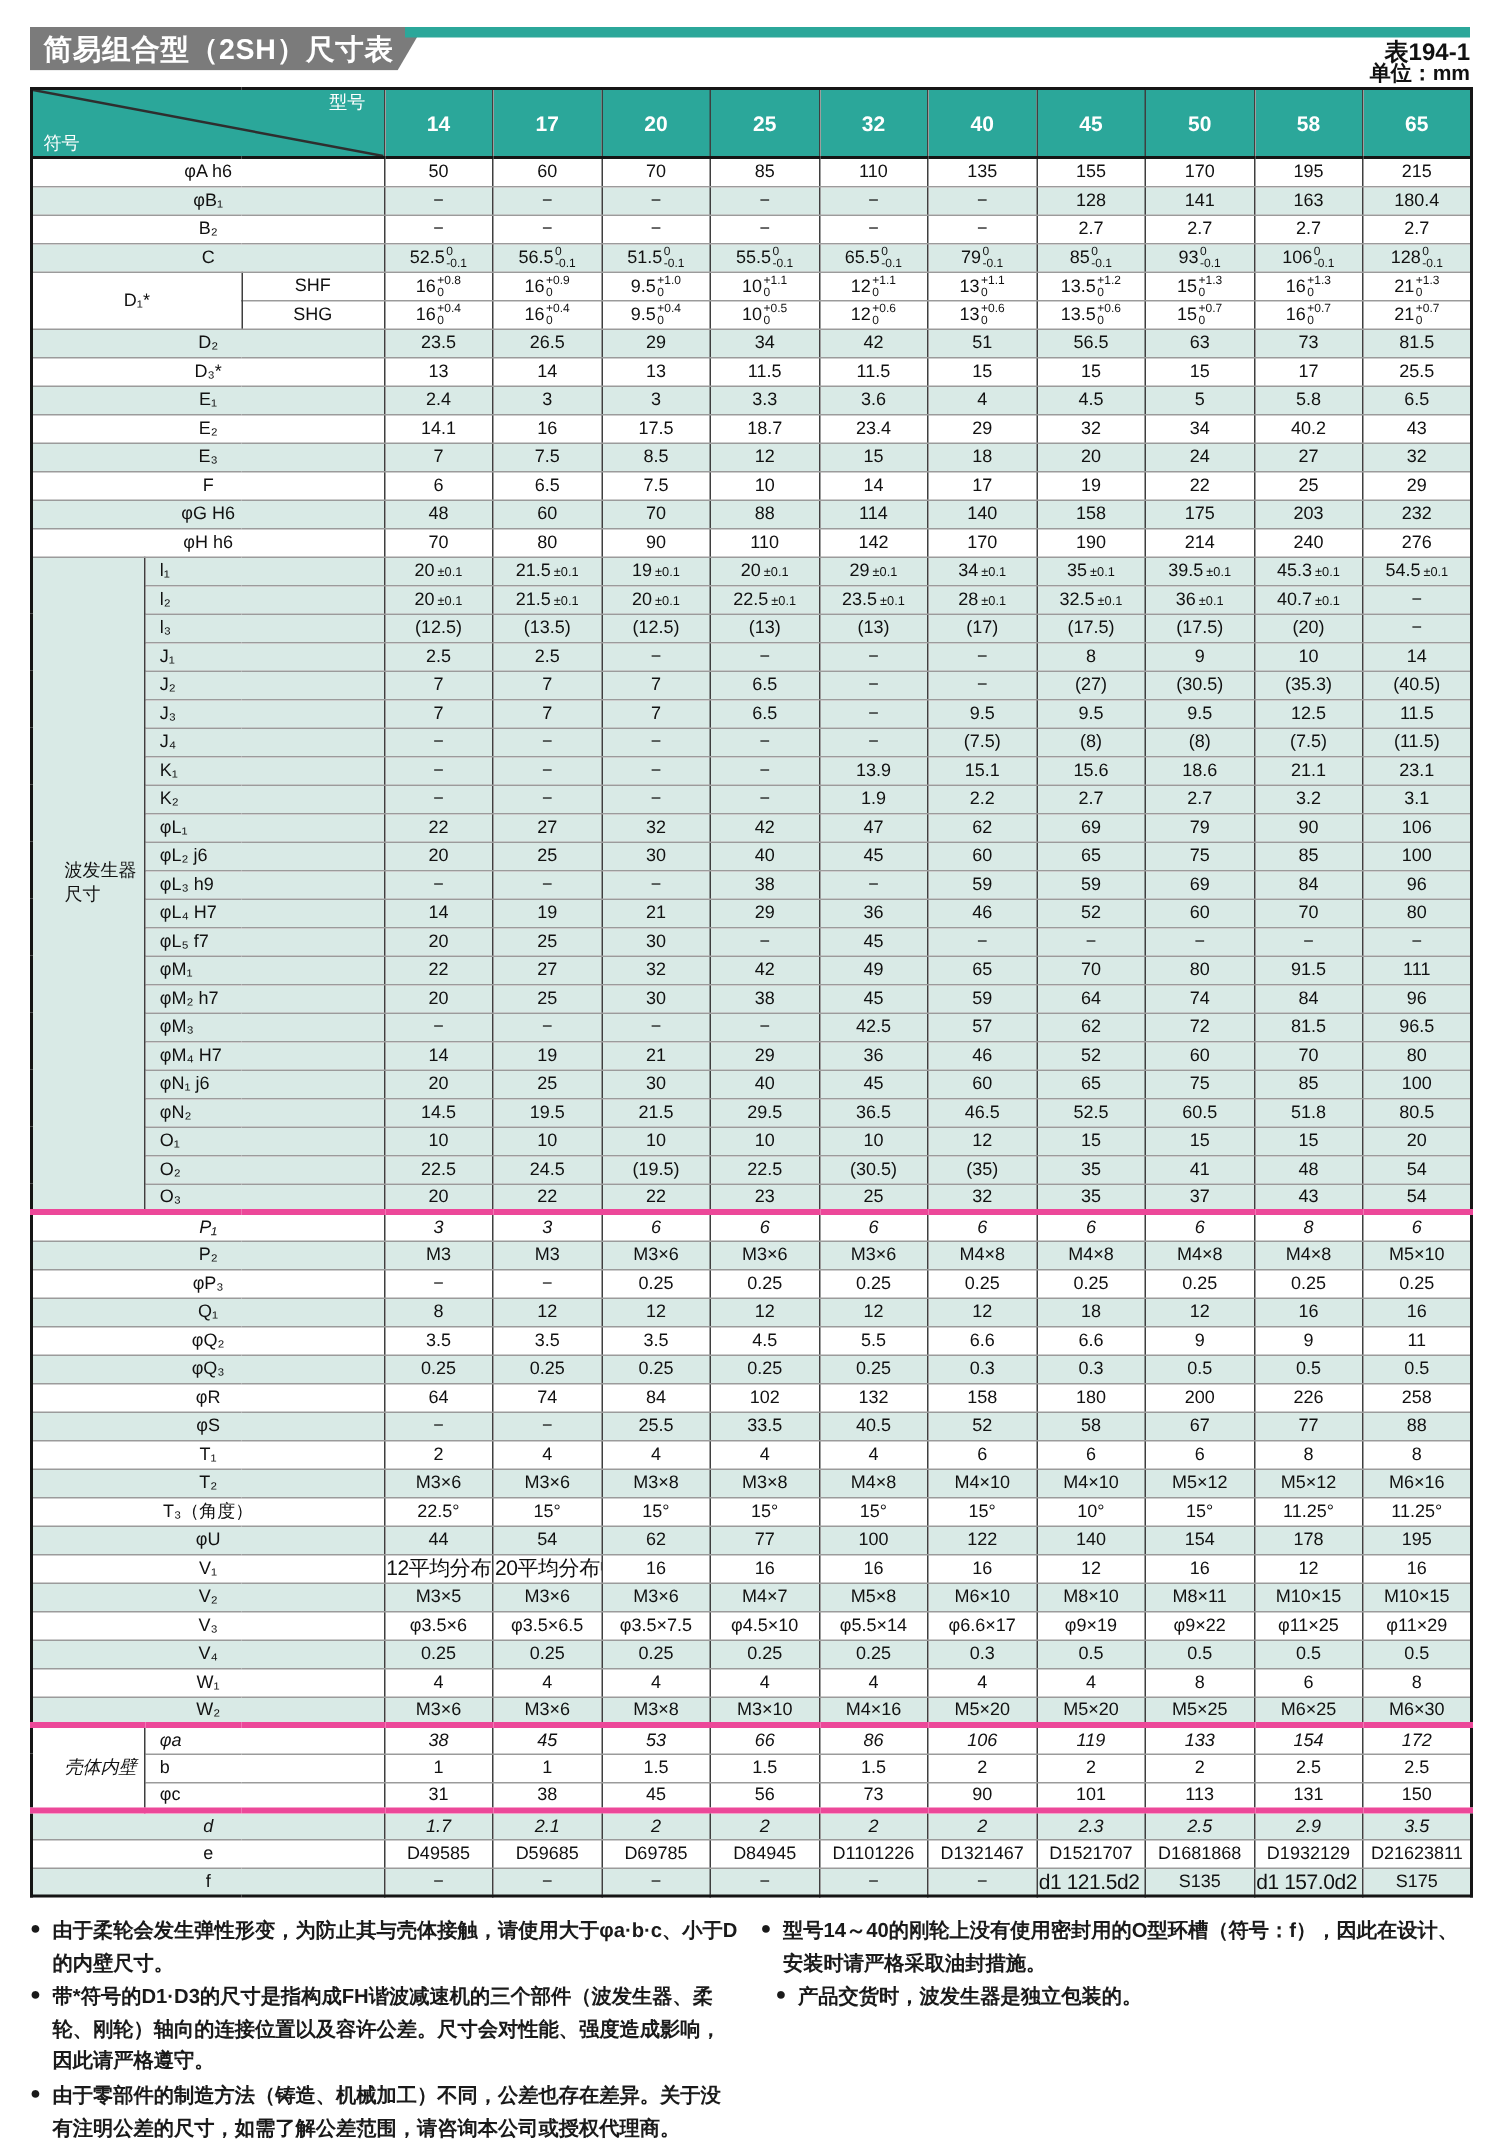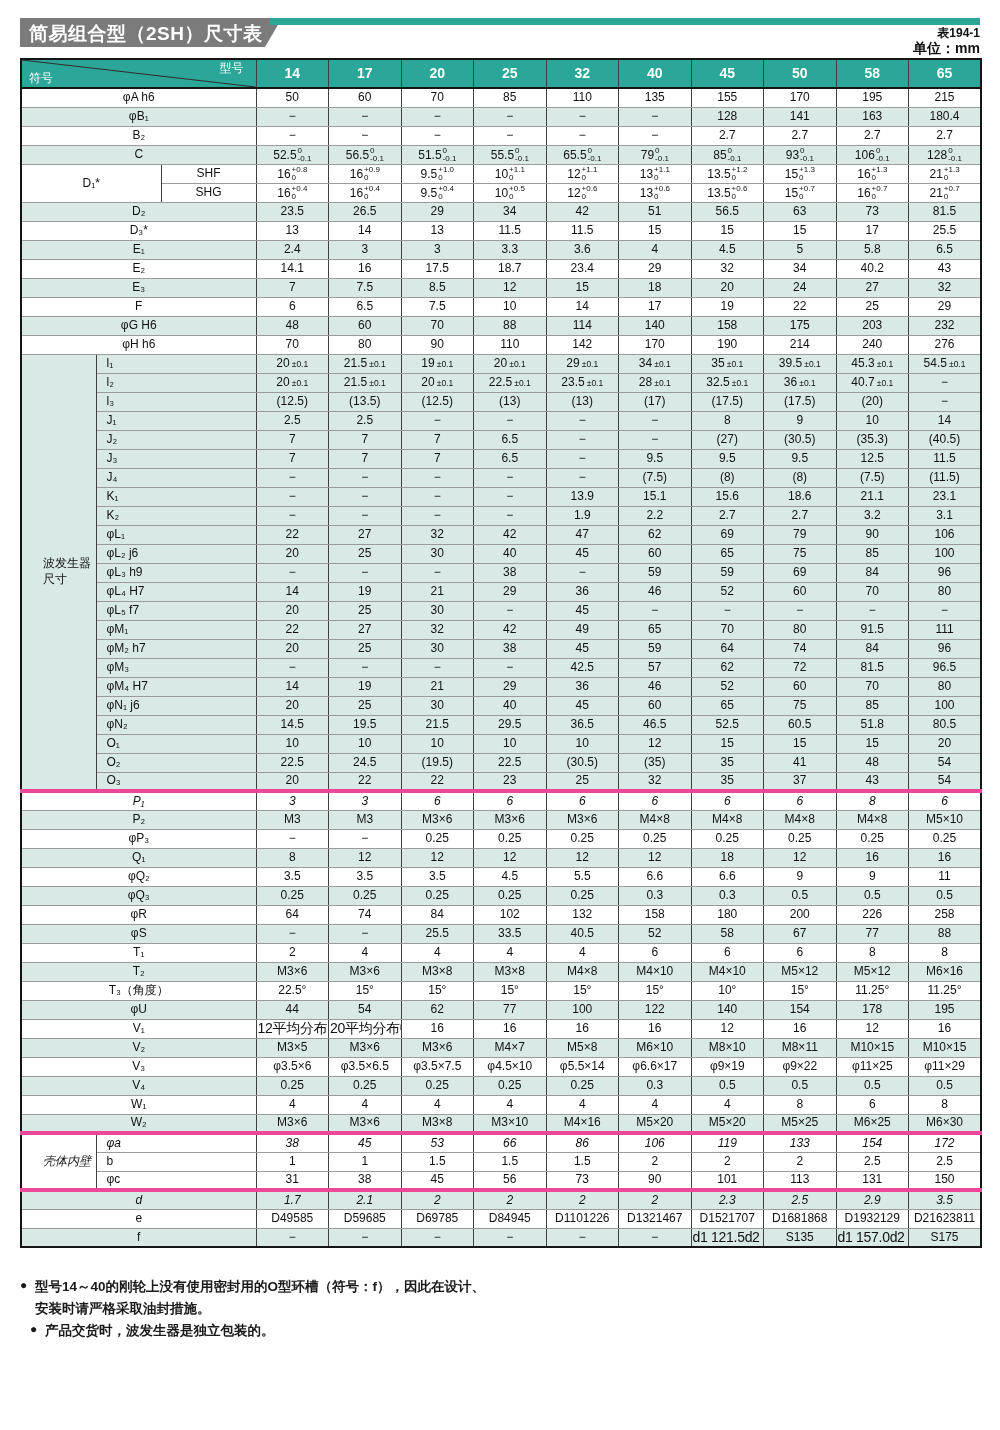--- a/index.html
+++ b/index.html
@@ -13,34 +13,34 @@
     width:1000px;height:1430px;position:relative;background:#fff;
     font-family:"Liberation Sans","DejaVu Sans",sans-serif;color:#111;
   }
   .banner{
     position:absolute;left:20px;top:18px;width:262px;height:29px;
     background:var(--banner-gray);color:#fff;font-size:19px;font-weight:bold;
     line-height:31px;padding-left:9px;letter-spacing:.5px;
     clip-path:polygon(0 0,100% 0,calc(100% - 17px) 100%,0 100%);
   }
   .topbar{position:absolute;left:270px;top:18px;width:710px;height:7px;background:var(--teal);}
-  .ref{position:absolute;top:25px;right:20px;font-size:12px;font-weight:bold;}
+  .ref{position:absolute;top:25px;right:20px;font-size:16px;font-weight:bold;}
   .unit{position:absolute;top:40px;right:20px;font-size:14px;font-weight:bold;}
   table{
     position:absolute;left:20px;top:58px;width:960px;
     border-collapse:collapse;table-layout:fixed;border:2px solid #151515;
   }
   th,td{
     padding:0 1px;height:19px;font-weight:normal;font-size:12px;line-height:1.05;
     border-left:1px solid #3f3f3f;border-right:1px solid #3f3f3f;
     border-top:1px solid #9b9b9b;border-bottom:1px solid #9b9b9b;
     text-align:center;overflow:hidden;white-space:nowrap;
   }
   thead th{
-    background:var(--teal);color:#fff;border-bottom:2px solid #151515;height:29px;
+    background:var(--teal);color:#fff;border-bottom:2px solid #151515;height:46px;
   }
   th.diag{position:relative;}
   .dline{position:absolute;left:0;top:0;width:100%;height:100%;}
   .hm{position:absolute;top:2px;right:12px;font-size:12px;}
   .hs{position:absolute;bottom:2px;left:7px;font-size:12px;}
   th.mod{font-size:14px;font-weight:bold;}
   tr.rw th,tr.rw td{background:#fff;}
   tr.rt th,tr.rt td{background:var(--row-teal);}
   tr.tt th,tr.tt td{border-top:4px solid #ec4899;font-style:italic;}
   th.full{text-align:center;}
@@ -900,16 +900,21 @@
         <td><span class="sm">d1 121.5d2 2.0</span></td>
         <td>S135</td>
         <td><span class="sm">d1 157.0d2 2.0</span></td>
         <td>S175</td>
       </tr>
     </tbody>
 </table>
 
 <div class="notes">
   <div class="ncol">
+      <div class="note">由于柔轮会发生弹性形变，为防止其与壳体接触，请使用大于φa·b·c、小于D的内壁尺寸。</div>
+      <div class="note">带*符号的D1·D3的尺寸是指构成FH谐波减速机的三个部件（波发生器、柔轮、刚轮）轴向的连接位置以及容许公差。尺寸会对性能、强度造成影响，因此请严格遵守。</div>
+      <div class="note">由于零部件的制造方法（铸造、机械加工）不同，公差也存在差异。关于没有注明公差的尺寸，如需了解公差范围，请咨询本公司或授权代理商。</div>
+    </div>
+  <div class="ncol">
       <div class="note">型号14～40的刚轮上没有使用密封用的O型环槽（符号：f），因此在设计、安装时请严格采取油封措施。</div>
       <div class="note ind">产品交货时，波发生器是独立包装的。</div>
     </div>
 </div>
 
 </body></html>

